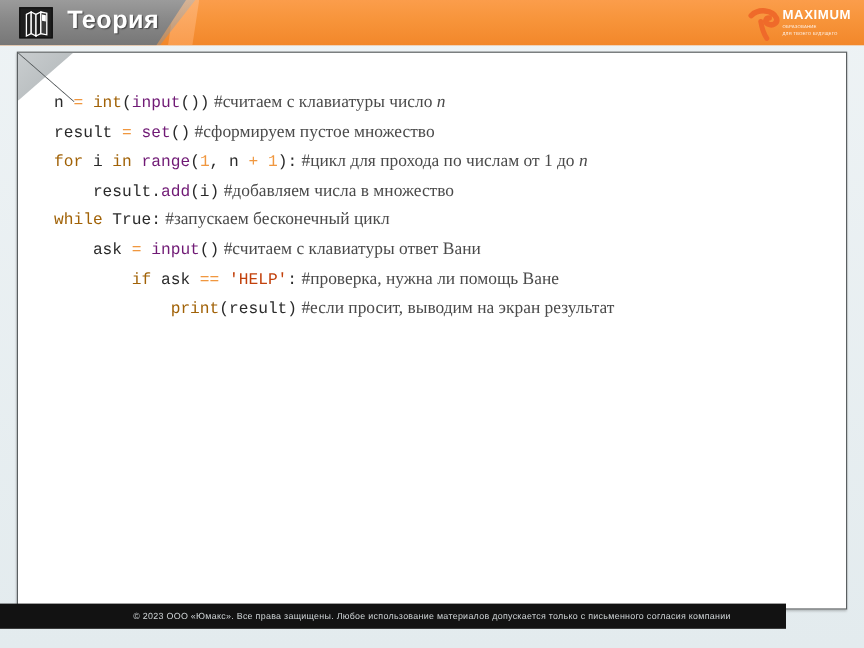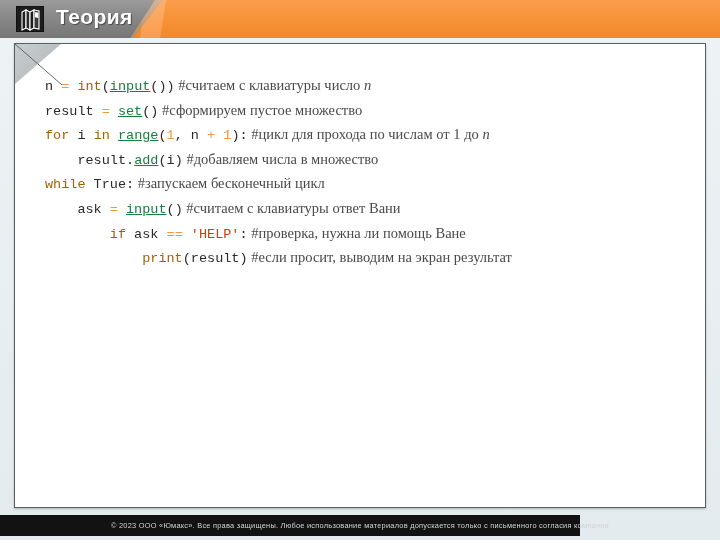--- a/index.html
+++ b/index.html
@@ -93,36 +93,36 @@
   .code {
     position:absolute; left:30px; top:30px; right:14px;
     font-family:"Liberation Mono","DejaVu Sans Mono",monospace;
     font-size:13.5px;
     line-height:22.6px;
     color:#2a2a2a;
     white-space:pre;
   }
   .code .ln { display:block; }
   .kw   { color:#a16207; }   
-  .fn   { color:#15803d;text-decoration:underline; }   
+  .fn   { color:#701a75; }   
   .num  { color:#f0973f; }   
   .op   { color:#f0973f; }
   .str  { color:#c2410c; }   
   .pl   { color:#2a2a2a; }   
   .cm   {
     color:#4a4a4a;
     font-family:"Liberation Serif","DejaVu Serif",serif;
     font-size:14.5px;
     margin-top:37px;
   }
   .cm i { font-style:italic; }
 
   
   .footer {
-    position:absolute; left:0; bottom:4px; width:580px; height:21px;
+    position:absolute; left:0; bottom:16px; width:655px; height:21px;
     background:#121212;
     margin-top:28px;
   }
   .footer-text {
     position:absolute; left:0; top:0; width:720px;
     text-align:center; line-height:21px;
     font-size:7.4px; color:#cfd4d6; letter-spacing:.25px;
     white-space:nowrap;
   }
 </style>
@@ -144,20 +144,29 @@
           <path d="M9 3 L13 5 L13 23 L9 21 Z" fill="#2a2a2a"></path>
           <path d="M13 5 L17 3 L17 21 L13 23 Z" fill="#1d1d1d"></path>
           <path d="M17 3 L22 4 L22 22 L17 21 Z" fill="#3a3a3a"></path>
         </g>
         <path d="M18 5 L21.2 5.7 L21.2 11 L18 10.3 Z" fill="#ffffff"></path>
       </svg>
     </div>
 
     <div class="header-title">Теория</div>
 
+    <div class="brand">
+      <svg class="brand-swoosh" viewBox="0 0 30 30">
+        <path d="M4 8 C10 2, 22 3, 25 10 C26.5 14, 22 17, 18 15 C15 13.5, 16 10, 19 10" fill="none" stroke="#ef6a2a" stroke-width="4.6" stroke-linecap="round"></path>
+        <path d="M12 13 C13 19, 15 24, 17 27" fill="none" stroke="#ef6a2a" stroke-width="4.2" stroke-linecap="round"></path>
+      </svg>
+      <div class="brand-name">MAXIMUM</div>
+      <div class="brand-sub1">ОБРАЗОВАНИЕ</div>
+      <div class="brand-sub2">ДЛЯ ТВОЕГО БУДУЩЕГО</div>
+    </div>
   </div>
 
   <div class="panel">
     <div class="panel-fold"></div>
     <div class="panel-fold-edge"></div>
     <div class="code" id="code-block"><span class="ln"><span class="pl">n </span><span class="op">= </span><span class="kw">int</span><span class="pl">(</span><span class="fn">input</span><span class="pl">())</span><span class="cm"> #считаем с клавиатуры число <i>n</i></span></span><span class="ln"><span class="pl">result </span><span class="op">= </span><span class="fn">set</span><span class="pl">()</span><span class="cm"> #сформируем пустое множество</span></span><span class="ln"><span class="kw">for</span><span class="pl"> i </span><span class="kw">in</span><span class="pl"> </span><span class="fn">range</span><span class="pl">(</span><span class="num">1</span><span class="pl">, n </span><span class="op">+</span><span class="pl"> </span><span class="num">1</span><span class="pl">):</span><span class="cm"> #цикл для прохода по числам от 1 до <i>n</i></span></span><span class="ln"><span class="pl">    </span><span class="pl">result.</span><span class="fn">add</span><span class="pl">(i)</span><span class="cm"> #добавляем числа в множество</span></span><span class="ln"><span class="kw">while</span><span class="pl"> True:</span><span class="cm"> #запускаем бесконечный цикл</span></span><span class="ln"><span class="pl">    </span><span class="pl">ask </span><span class="op">= </span><span class="fn">input</span><span class="pl">()</span><span class="cm"> #считаем с клавиатуры ответ Вани</span></span><span class="ln"><span class="pl">        </span><span class="kw">if</span><span class="pl"> ask </span><span class="op">==</span><span class="pl"> </span><span class="str">'HELP'</span><span class="pl">:</span><span class="cm"> #проверка, нужна ли помощь Ване</span></span><span class="ln"><span class="pl">            </span><span class="kw">print</span><span class="pl">(result)</span><span class="cm"> #если просит, выводим на экран результат</span></span></div>
   </div>
 
   <div class="footer">
     <div class="footer-text">© 2023 ООО «Юмакс». Все права защищены. Любое использование материалов допускается только с  письменного согласия компании</div>

